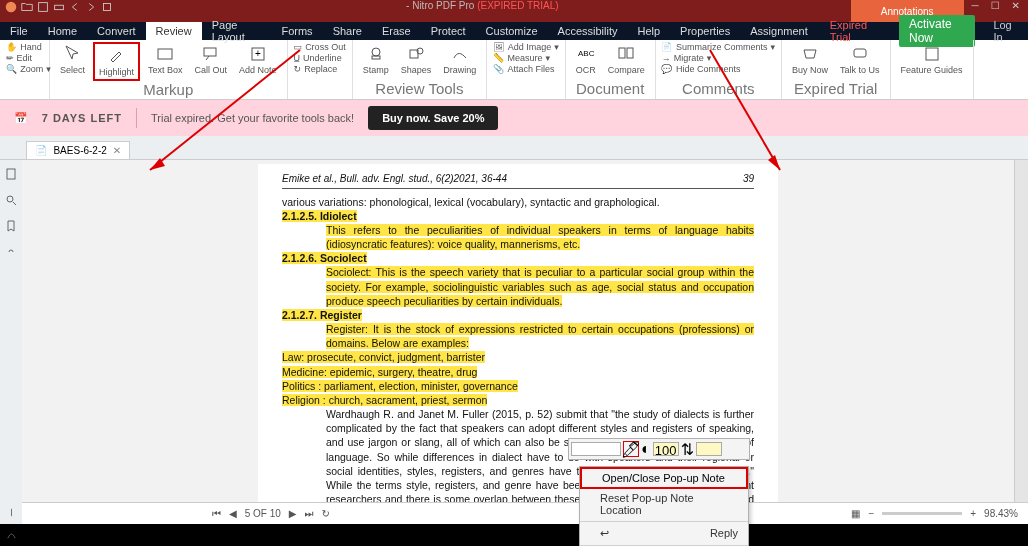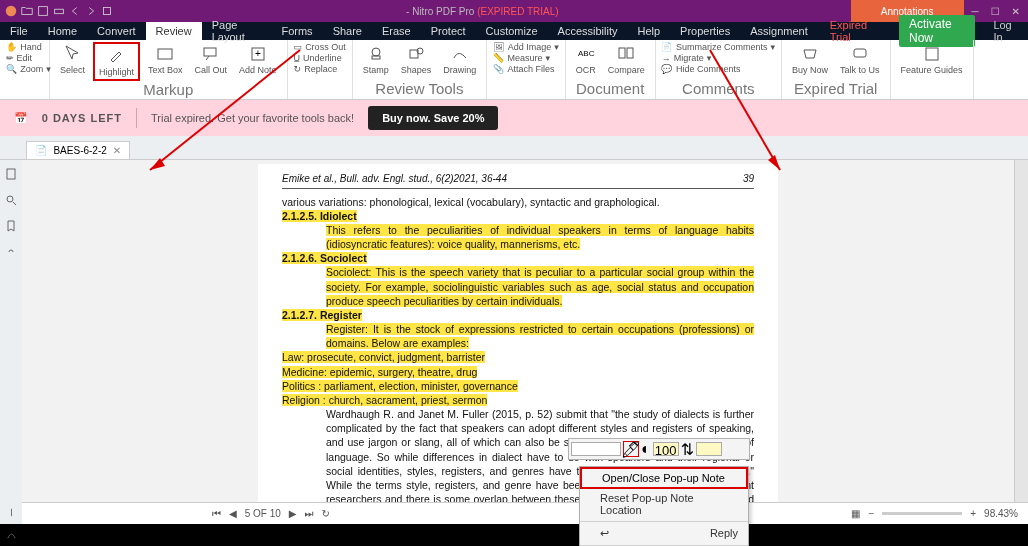--- a/index.html
+++ b/index.html
@@ -1,17 +1,17 @@
 <!DOCTYPE html>
 <html><head>
 <meta charset="utf-8">
 <style>
 *{margin:0;padding:0;box-sizing:border-box;font-family:"Segoe UI",Arial,sans-serif;}
 body{width:1028px;height:546px;overflow:hidden;background:#000;}
-.titlebar{height:22px;background:#701a75;display:flex;align-items:center;color:#ccc;font-size:10px;}
+.titlebar{height:22px;background:#7f1d1d;display:flex;align-items:flex-start;color:#ccc;font-size:10px;}
 .tb-left{display:flex;gap:2px;padding-left:4px;}
 .tb-icon{width:14px;height:14px;display:inline-flex;align-items:center;justify-content:center;fill:#ccc;}
 .tb-title{flex:1;text-align:center;color:#bbb;}
 .tb-title .exp{color:#ff5555;}
 .tb-ann{background:#e8643c;color:#fff;padding:0 30px;height:22px;display:flex;align-items:center;}
 .tb-win{display:flex;gap:12px;padding:0 8px;}
 .menubar{height:18px;background:#0a1628;display:flex;align-items:center;color:#ddd;font-size:11px;}
 .menubar .mi{padding:0 10px;height:18px;display:flex;align-items:center;cursor:pointer;}
 .menubar .mi.active{background:#fff;color:#333;}
 .menubar .spacer{flex:1;}
@@ -265,21 +265,21 @@
             <rect x="4" y="4" width="12" height="12" fill="none" stroke="#555"></rect>
           </svg>
           <span>Feature Guides</span>
         </div>
     </div>
   </div>
 </div>
 
 <div class="promo">
   <span>📅</span>
-  <span class="days">0 DAYS LEFT</span>
+  <span class="days">7 DAYS LEFT</span>
   <span class="divider"></span>
   <span>Trial expired. Get your favorite tools back!</span>
   <span class="buy">Buy now. Save 20%</span>
 </div>
 
 <div class="tabs">
   <div class="tab">
     <span>📄</span>
     <span>BAES-6-2-2</span>
     <span class="x">✕</span>

